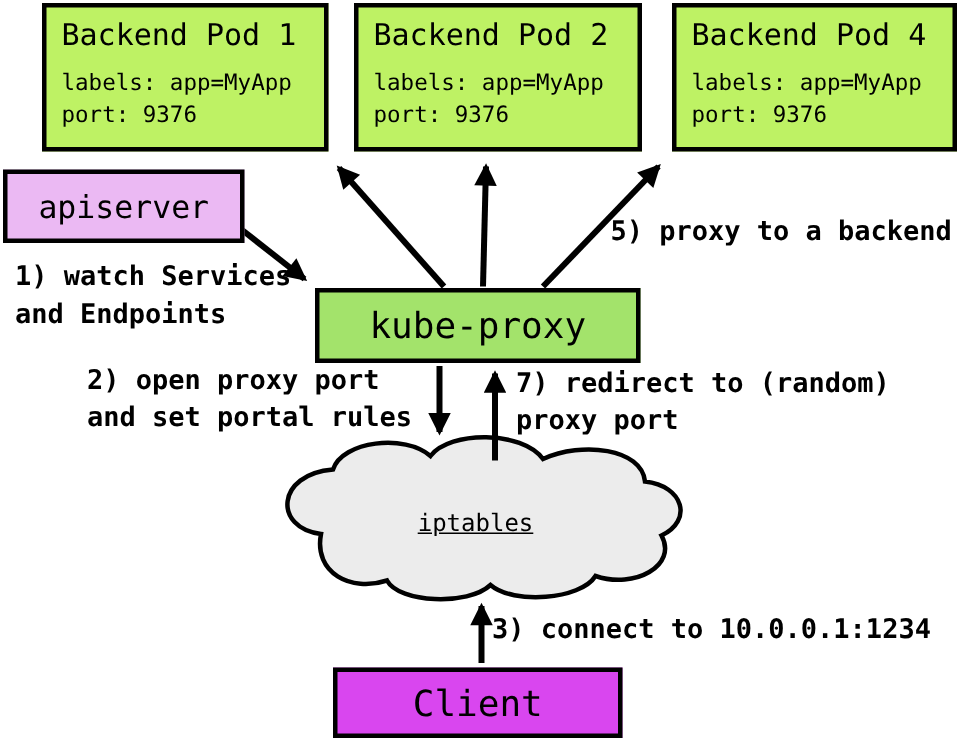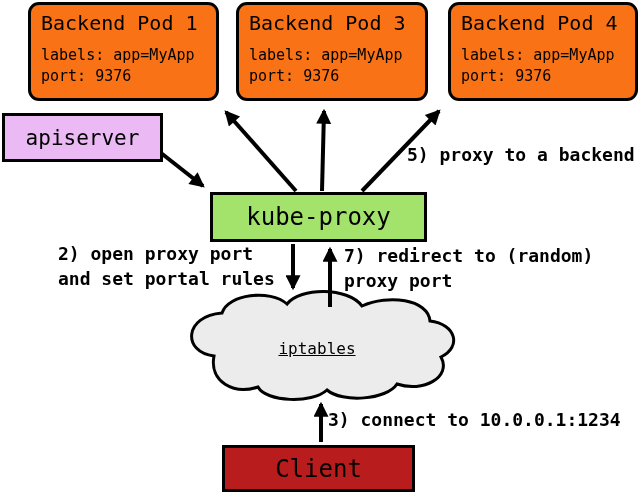--- a/index.html
+++ b/index.html
@@ -11,32 +11,32 @@
     font-family: "DejaVu Sans Mono", monospace;
     color: #000;
     overflow: hidden;
   }
   .layer { position: absolute; inset: 0; width: 640px; height: 494px; }
   .box {
     position: absolute;
     box-sizing: border-box;
     border: 3px solid #000;
   }
-  .pod { background: #f97316; padding: 5px 0 4px 10px; border-radius: 11px; }
+  .pod { background: #bef264; padding: 5px 0 4px 10px; }
   .pod-title { font-size: 20px; line-height: 26px; white-space: nowrap; }
   .pod-line  { font-size: 15px; line-height: 21px; white-space: nowrap; }
   .pod-line.first { margin-top: 9px; }
   .center-label {
     display: flex;
     align-items: center;
     justify-content: center;
   }
   .apiserver { left: 2px; top: 113px; width: 161px; height: 49px; background: #EBB9F3; font-size: 21px; }
   .kubeproxy { left: 210px; top: 192px; width: 217px; height: 50px; background: #A3E36B; font-size: 24px; }
-  .client    { left: 222px; top: 445px; width: 193px; height: 47px; background: #b91c1c; font-size: 24px; }
+  .client    { left: 222px; top: 445px; width: 193px; height: 47px; background: #d946ef; font-size: 24px; }
   .note {
     position: absolute;
     font-size: 18px;
     font-weight: bold;
     line-height: 25px;
     white-space: pre-line;
   }
   .note1 { left: 10px;  top: 172px; }
   .note2 { left: 58px;  top: 241px; }
   .note3 { left: 328px; top: 407px; }
@@ -85,39 +85,41 @@
     <line x1="321" y1="442" x2="321" y2="404" marker-end="url(#ah)"></line>
   </svg>
 
   <div class="box pod" style="left:28px; top:2px; width:191px; height:99px;">
     <div class="pod-title">Backend Pod 1</div>
     <div class="pod-line first">labels: app=MyApp</div>
     <div class="pod-line">port: 9376</div>
   </div>
 
   <div class="box pod" style="left:236px; top:2px; width:192px; height:99px;">
-    <div class="pod-title">Backend Pod 3</div>
+    <div class="pod-title">Backend Pod 2</div>
     <div class="pod-line first">labels: app=MyApp</div>
     <div class="pod-line">port: 9376</div>
   </div>
 
   <div class="box pod" style="left:448px; top:2px; width:190px; height:99px;">
     <div class="pod-title">Backend Pod 4</div>
     <div class="pod-line first">labels: app=MyApp</div>
     <div class="pod-line">port: 9376</div>
   </div>
 
   <div class="box apiserver center-label">apiserver</div>
 
   <div class="box kubeproxy center-label">kube-proxy</div>
 
   <div class="iptables-label">iptables</div>
 
   <div class="box client center-label">Client</div>
 
+  <div class="note note1">1) watch Services
+and Endpoints</div>
   <div class="note note2">2) open proxy port
 and set portal rules</div>
   <div class="note note3">3) connect to 10.0.0.1:1234</div>
   <div class="note note4">7) redirect to (random)
 proxy port</div>
   <div class="note note5">5) proxy to a backend</div>
 
 </div>
 
 </body></html>

